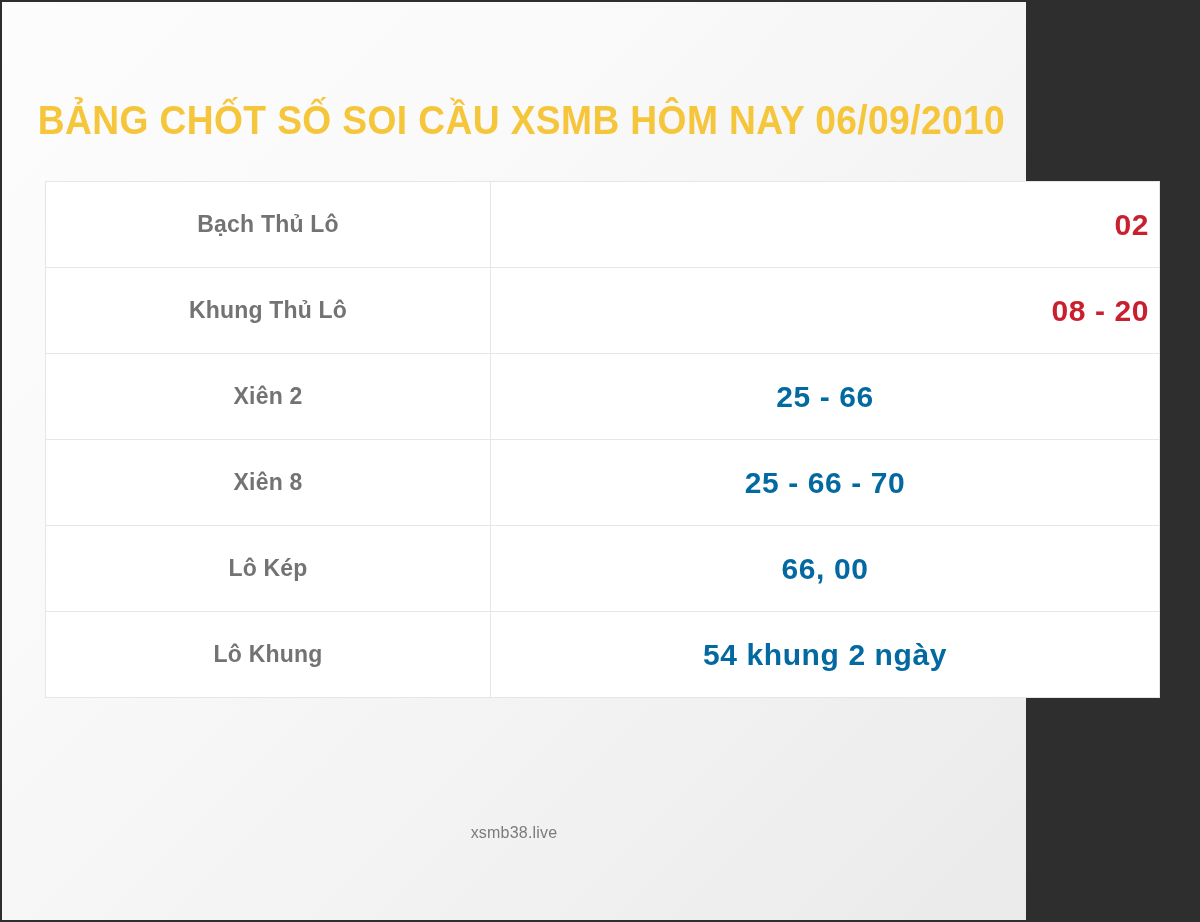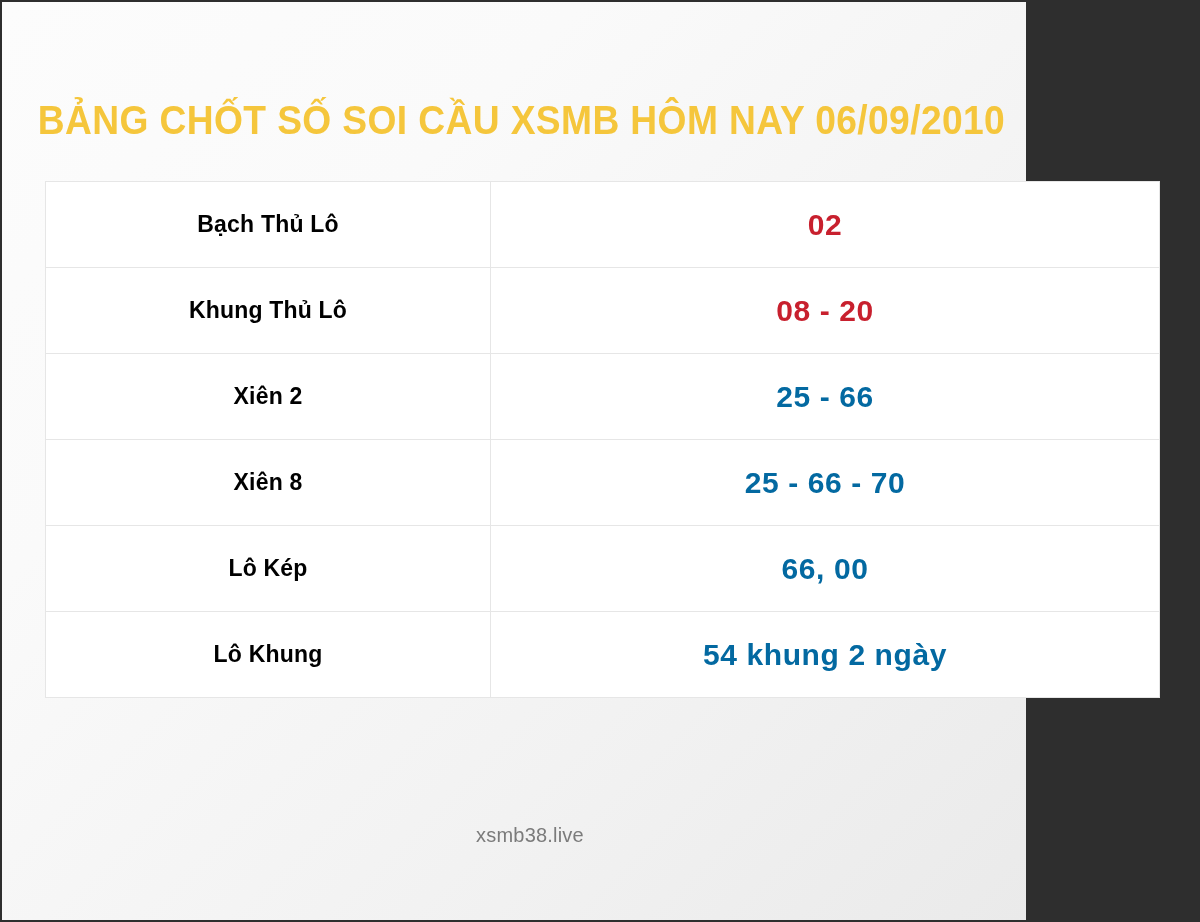--- a/index.html
+++ b/index.html
@@ -68,45 +68,46 @@
 
   table.result-table td {
     border: 1px solid #e6e6e6;
     background: #ffffff;
     text-align: center;
     vertical-align: middle;
     padding: 0 10px;
   }
 
   td.label-cell {
-    color: #000000;
+    color: #737373;
     font-size: 23px;
     font-weight: 700;
     letter-spacing: 0.2px;
   }
 
   td.value-cell {
     color: #0369a1;
     font-size: 30px;
     font-weight: 700;
     letter-spacing: 0.6px;
   }
 
   td.value-cell.accent {
     color: #c8202e;
+    text-align: right;
   }
 
   .footer {
     position: absolute;
-    left: 16px;
+    left: 0;
     top: 822px;
     width: 100%;
     text-align: center;
     color: #7b7b7b;
-    font-size: 20px;
+    font-size: 16px;
     font-weight: 400;
     letter-spacing: 0.2px;
   }
 </style>
 </head>
 <body>
 
 <div class="page">
 
   <h1 class="title">BẢNG CHỐT SỐ SOI CẦU XSMB HÔM NAY 06/09/2010</h1>

